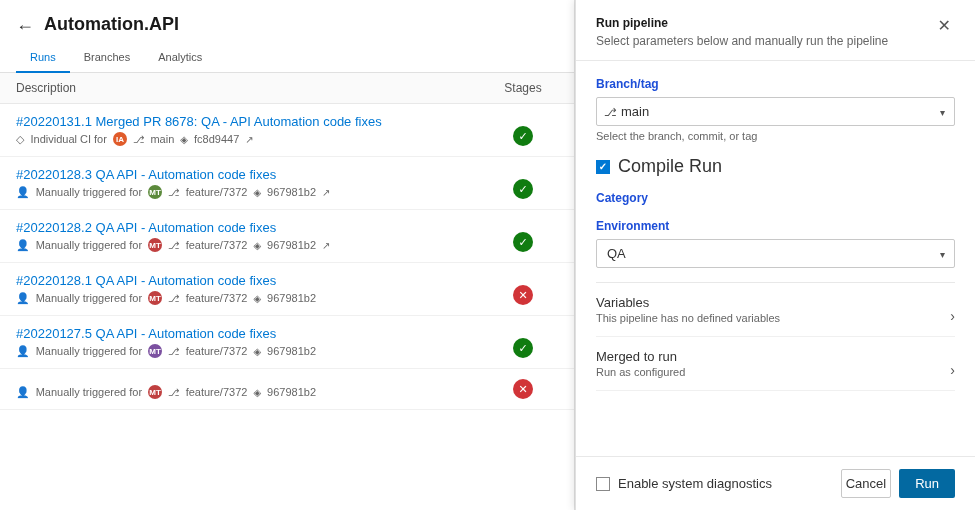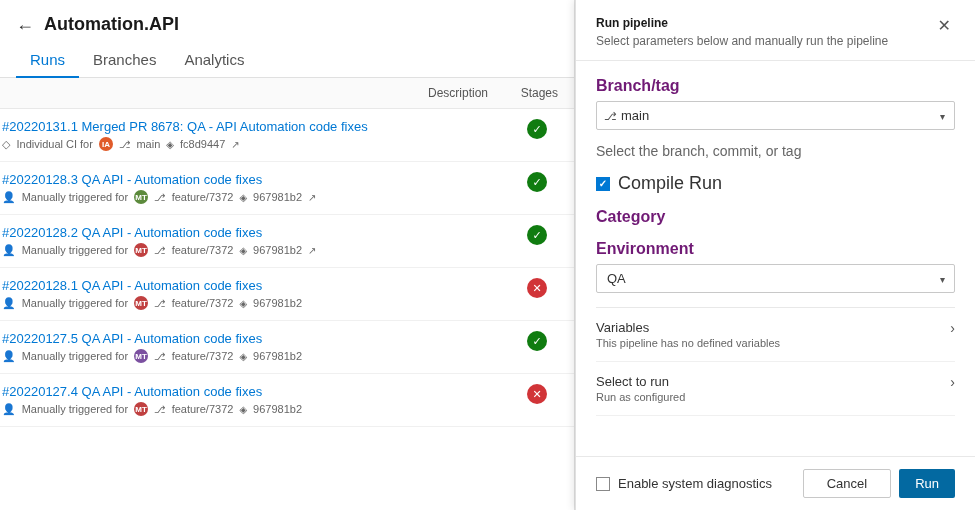--- a/index.html
+++ b/index.html
@@ -37,52 +37,52 @@
     .tabs {
       display: flex;
       padding: 0 16px;
       border-bottom: 1px solid #e0e0e0;
       gap: 0;
     }
     .tab {
       padding: 8px 14px;
       cursor: pointer;
       color: #555;
-      font-size: 15px;
+      font-size: 11px;
       border-bottom: 2px solid transparent;
       margin-bottom: -1px;
     }
     .tab.active {
       color: #0078d4;
       border-bottom: 2px solid #0078d4;
       font-weight: 500;
     }
 
     .table-header {
       display: flex;
       padding: 8px 16px;
       font-size: 12px;
       color: #555;
       border-bottom: 1px solid #e8e8e8;
       background: #fafafa;
     }
-    .col-desc { flex: 1; text-align: right; }
-    .col-stages { width: 70px; text-align: right; }
+    .col-desc { flex: 1; }
+    .col-stages { width: 70px; text-align: center; }
 
     .runs-list {
       flex: 1;
       overflow-y: auto;
     }
 
     .run-item {
-      padding: 10px 2px;
+      padding: 10px 16px;
       border-bottom: 1px solid #f0f0f0;
       cursor: pointer;
       display: flex;
-      align-items: flex-start;
+      align-items: flex-end;
       gap: 16px;
     }
     .run-info { flex: 1; }
     .run-title {
       font-size: 13px;
       color: #0078d4;
       font-weight: 500;
       margin-bottom: 3px;
     }
     .run-meta {
@@ -165,30 +165,30 @@
     .drawer-body {
       flex: 1;
       overflow-y: auto;
       padding: 16px 20px;
     }
 
     .form-group {
       margin-bottom: 14px;
     }
     .form-label {
-      font-size: 16px;
+      font-size: 12px;
       font-weight: 600;
-      color: #701a75;
+      color: #1d4ed8;
       margin-bottom: 6px;
       display: block;
     }
     .form-hint {
-      font-size: 14px;
+      font-size: 11px;
       color: #666;
-      margin-top: 13px;
+      margin-top: 4px;
     }
 
     .select-wrapper {
       position: relative;
     }
     .form-select {
       width: 100%;
       padding: 6px 30px 6px 10px;
       border: 1px solid #c8c8c8;
       border-radius: 2px;
@@ -266,21 +266,21 @@
       padding: 8px 0 8px 0;
     }
     .advanced-divider {
       border: none;
       border-top: 1px solid #e8e8e8;
       margin: 0;
     }
 
     .advanced-item {
       display: flex;
-      align-items: flex-start;
+      align-items: flex-end;
       justify-content: space-between;
       padding: 12px 0;
       border-bottom: 1px solid #f0f0f0;
       cursor: pointer;
     }
     .advanced-item-info {}
     .advanced-item-title {
       font-size: 13px;
       font-weight: 500;
       color: #333;
@@ -318,21 +318,21 @@
     .diagnostics-label {
       font-size: 13px;
       color: #333;
       cursor: pointer;
     }
     .footer-buttons {
       display: flex;
       gap: 8px;
     }
     .btn-cancel {
-      padding: 6px 23px;
+      padding: 6px 4px;
       border: 1px solid #c8c8c8;
       background: #fff;
       color: #333;
       font-size: 13px;
       cursor: pointer;
       border-radius: 2px;
     }
     .btn-run {
       padding: 6px 16px;
       border: none;
@@ -454,21 +454,20 @@
           <span>967981b2</span>
         </div>
       </div>
       <div class="run-stage">
         <div class="status-icon status-success">✓</div>
       </div>
     </div>
 
     <div class="run-item">
       <div class="run-info">
-        <div class="run-title">#20220127.4 QA API - Automation code fixes</div>
         <div class="run-meta">
           <span style="font-size:11px;">👤</span>
           <span>Manually triggered for</span>
           <span class="avatar" style="background:#c04040;">MT</span>
           <span style="font-size:10px;">⎇</span>
           <span>feature/7372</span>
           <span style="font-size:10px;">◈</span>
           <span>967981b2</span>
         </div>
       </div>
@@ -531,21 +530,21 @@
       <div class="advanced-item">
         <div class="advanced-item-info">
           <div class="advanced-item-title">Variables</div>
           <div class="advanced-item-subtitle">This pipeline has no defined variables</div>
         </div>
         <span class="chevron-right">›</span>
       </div>
 
       <div class="advanced-item">
         <div class="advanced-item-info">
-          <div class="advanced-item-title">Select to run</div>
+          <div class="advanced-item-title">Merged to run</div>
           <div class="advanced-item-subtitle">Run as configured</div>
         </div>
         <span class="chevron-right">›</span>
       </div>
     </div>
 
   </div>
 
   <div class="drawer-footer">
     <div class="diagnostics-row">

